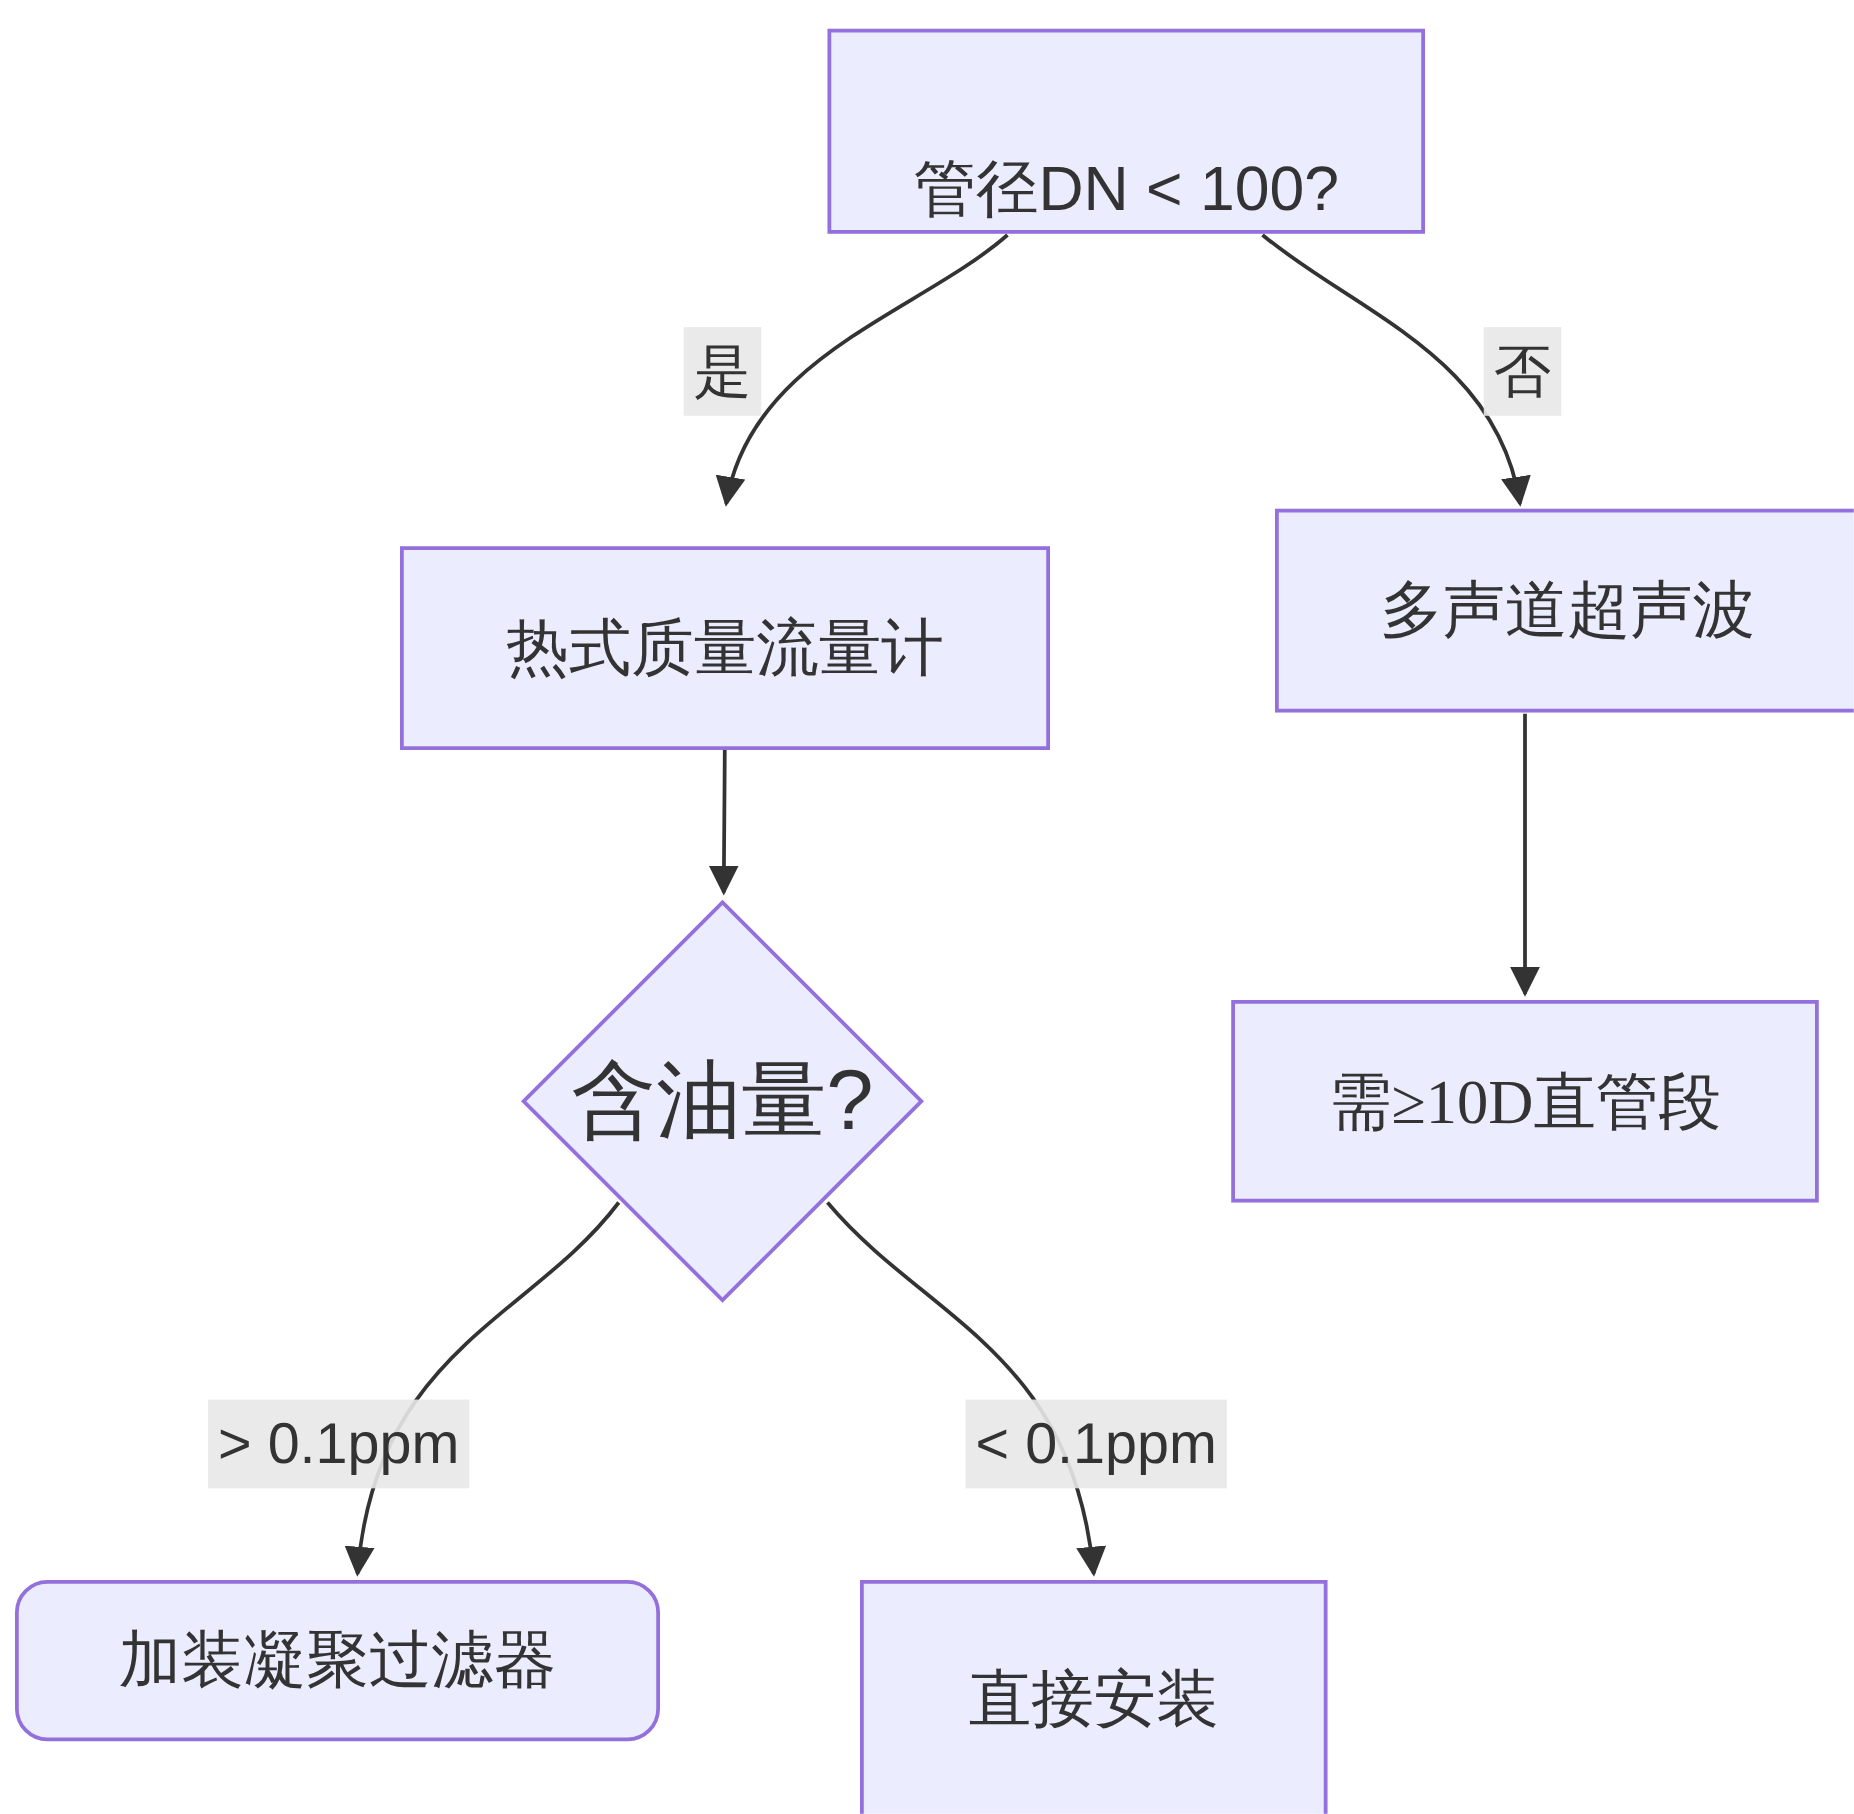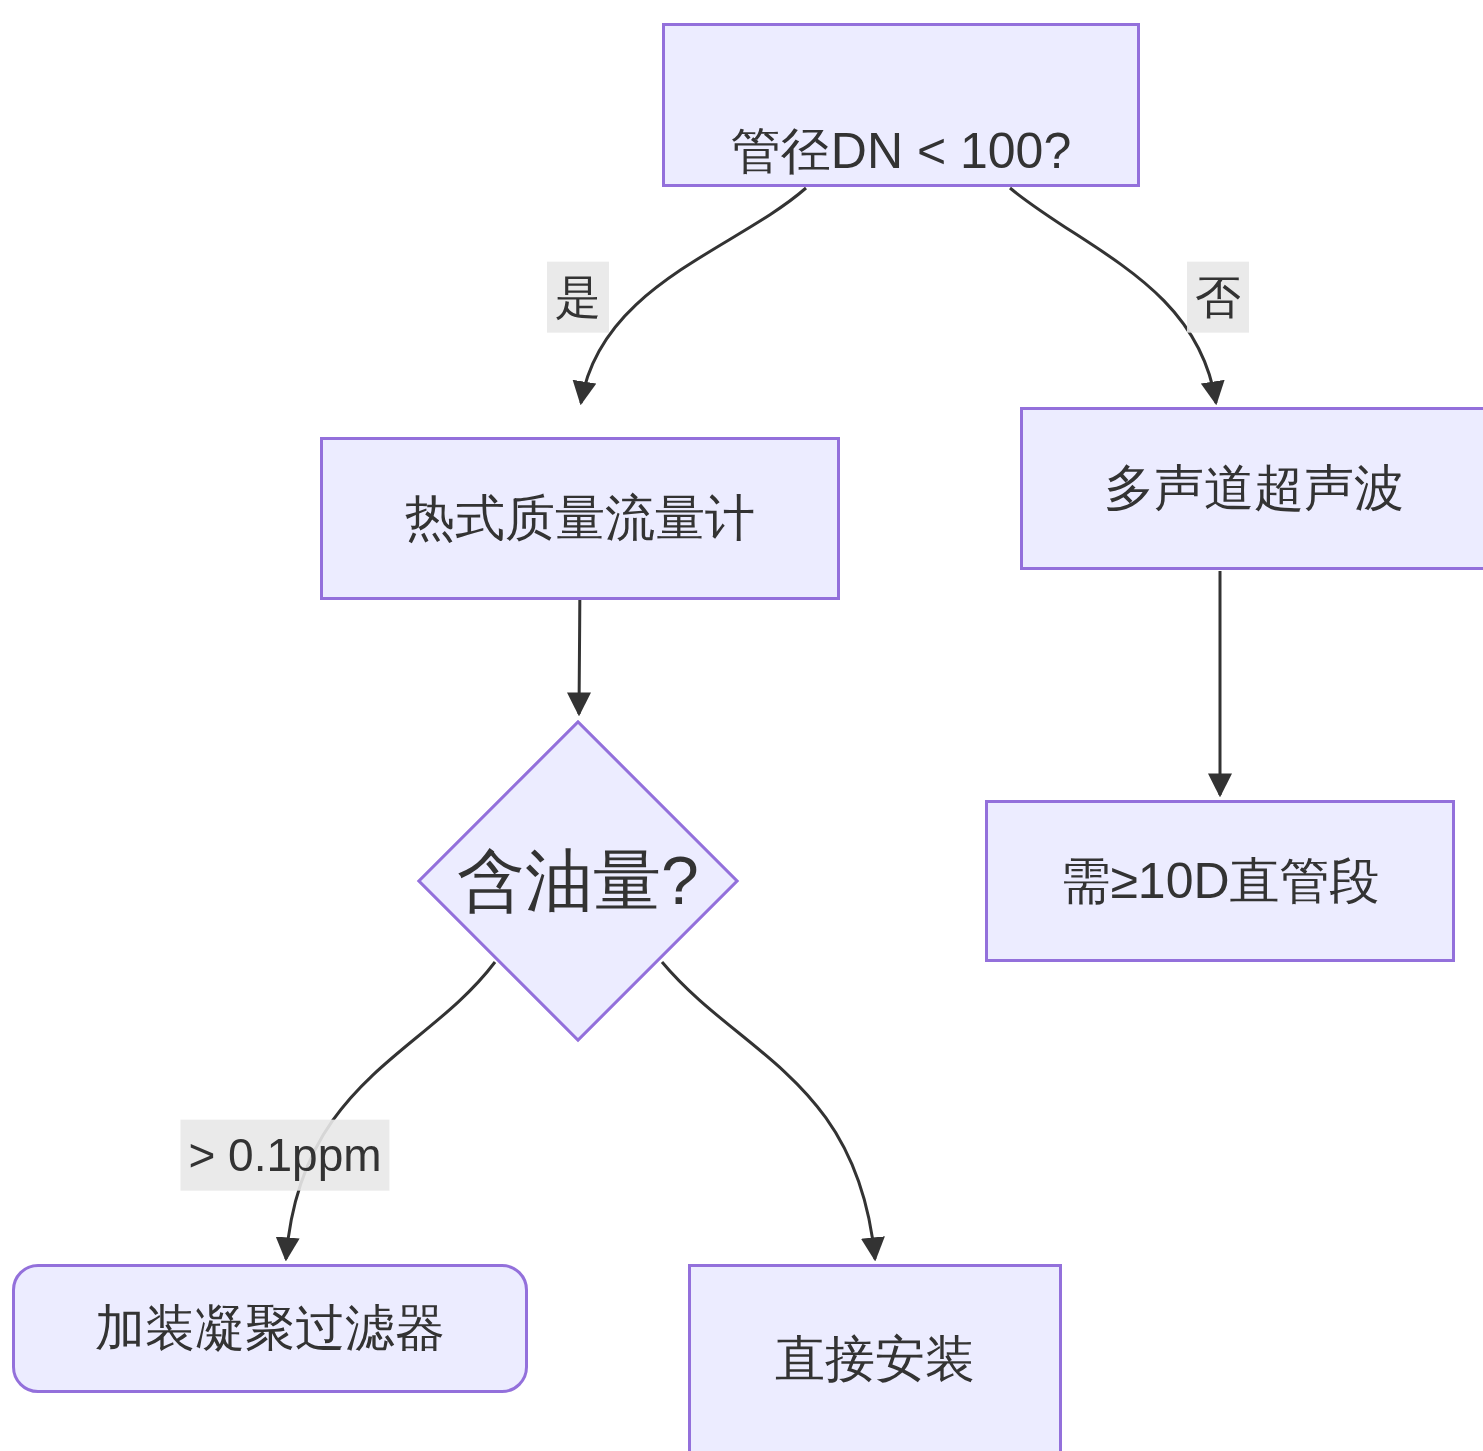--- a/index.html
+++ b/index.html
@@ -91,38 +91,39 @@
     <path class="edge-path" d="M 806 188 C 735 250, 600 285, 581 403" marker-end="url(#arrowhead)"></path>
     <path class="edge-path" d="M 1010 188 C 1085 250, 1198 285, 1216 403" marker-end="url(#arrowhead)"></path>
     <path class="edge-path" d="M 580 571 C 580 620, 579 660, 579 714" marker-end="url(#arrowhead)"></path>
     <path class="edge-path" d="M 1220 571 L 1220 795" marker-end="url(#arrowhead)"></path>
     <path class="edge-path" d="M 495 962 C 425 1055, 300 1080, 286 1259" marker-end="url(#arrowhead)"></path>
     <path class="edge-path" d="M 662 962 C 740 1055, 858 1080, 875 1259" marker-end="url(#arrowhead)"></path>
   </svg>
 
   <div class="edge-label" style="left:578px; top:297px;">是</div>
   <div class="edge-label" style="left:1218px; top:297px;">否</div>
-  <div class="edge-label" style="left:285px; top:1155px;">&gt; 0.1ppm</div>
+  <div class="edge-label" style="left:271px; top:1155px;">&gt; 0.1ppm</div>
+  <div class="edge-label" style="left:877px; top:1155px;">&lt; 0.1ppm</div>
 
   <div class="node" style="left:662px; top:23px; width:478px; height:164px;align-items:flex-end;">
     <span>管径DN &lt; 100?</span>
   </div>
 
   <div class="node" style="left:320px; top:407px; width:520px; height:163px;margin-top:30px;">
     <span>热式质量流量计</span>
   </div>
 
   <div class="node" style="left:1020px; top:407px; width:468px; height:163px;">
     <span>多声道超声波</span>
   </div>
 
   <div class="diamond-shape"></div>
   <div class="diamond-label">含油量?</div>
 
-  <div class="node" style="left:985px; top:800px; width:470px; height:162px;">
+  <div class="node" style="left:985px; top:800px; width:470px; height:162px;font-family:Liberation Serif, serif;">
     <span>需≥10D直管段</span>
   </div>
 
   <div class="node" style="left:12px; top:1264px; width:516px; height:129px;border-radius:26px;">
     <span>加装凝聚过滤器</span>
   </div>
 
   <div class="node" style="left:688px; top:1264px; width:374px; height:191px;">
     <span>直接安装</span>
   </div>

